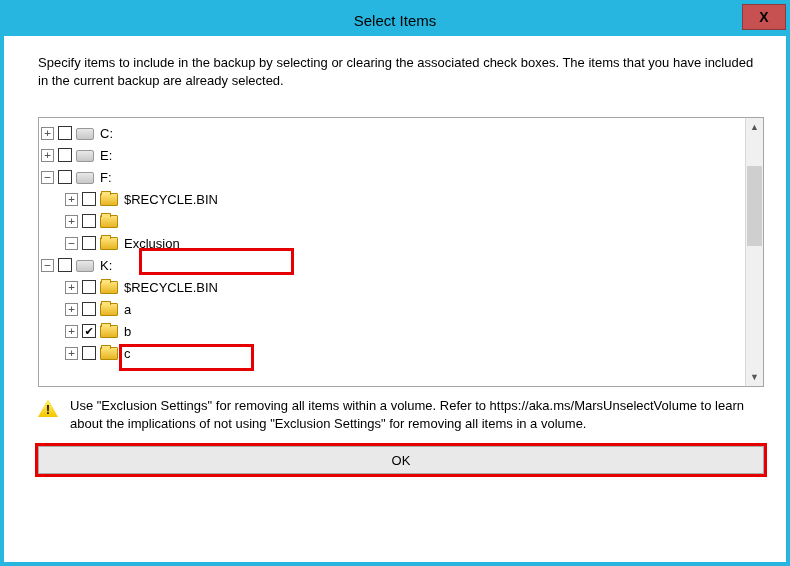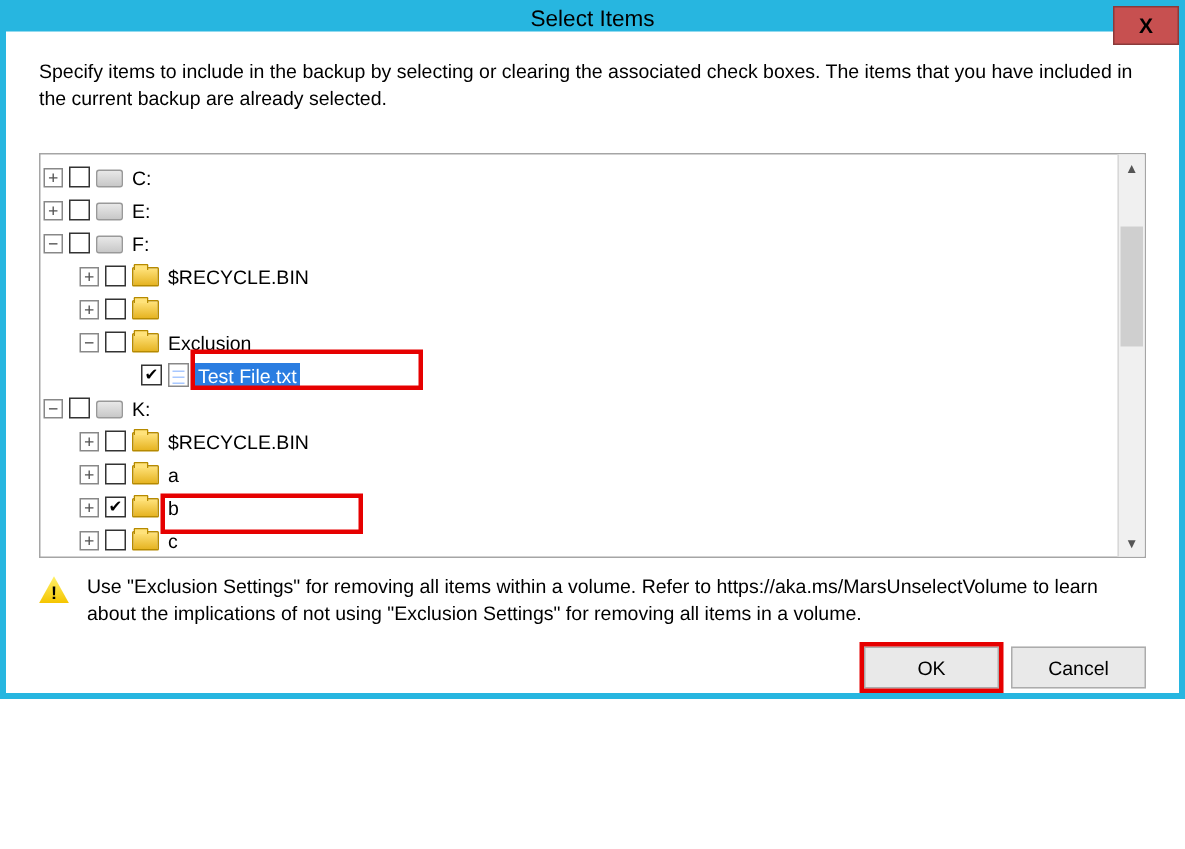--- a/index.html
+++ b/index.html
@@ -5,21 +5,21 @@
   * { box-sizing: border-box; }
   body {
     margin: 0;
     padding: 0;
     font-family: "Segoe UI", Tahoma, sans-serif;
     font-size: 13px;
     background: #fff;
   }
   .window {
     width: 790px;
-    height: 466px;
+    height: 566px;
     border: 4px solid #27b6e0;
     background: #fff;
     position: relative;
     display: flex;
     flex-direction: column;
   }
   .titlebar {
     height: 32px;
     background: #27b6e0;
     display: flex;
@@ -46,20 +46,21 @@
     font-size: 14px;
     font-weight: bold;
     border: 1px solid #8a3a3a;
   }
   .body {
     flex: 1;
     padding: 18px 22px 12px 22px;
     display: flex;
     flex-direction: column;
     color: #000;
+    margin-left: 12px;
   }
   .instructions {
     font-size: 13px;
     line-height: 1.35;
     margin-bottom: 28px;
     color: #000;
   }
   .tree-wrap {
     border: 1px solid #a5a5a5;
     background: #fff;
@@ -217,22 +218,23 @@
     position:absolute;
     left:0; right:0; top:3px;
     text-align:center;
     font-weight:bold;
     font-size:12px;
     color:#000;
   }
   .buttons {
     display: flex;
     justify-content: flex-end;
-    gap: 8px;
+    gap: 24px;
     margin-top: 14px;
+    flex-direction: column;
   }
   .btn {
     min-width: 90px;
     height: 28px;
     background: #e9e9e9;
     border: 1px solid #acacac;
     font-size: 13px;
     color: #000;
     display: flex;
     align-items: center;
@@ -295,26 +297,20 @@
             <span class="exp">+</span>
             <span class="chk"></span>
             <span class="icon icon-folder"></span>
           </div>
           <div class="node indent1">
             <span class="exp">−</span>
             <span class="chk"></span>
             <span class="icon icon-folder"></span>
             <span class="label">Exclusion</span>
           </div>
-            <div class="node indent2">
-              <span class="exp blank">+</span>
-              <span class="chk checked"></span>
-              <span class="icon icon-file"></span>
-              <span class="label selected">Test File.txt</span>
-            </div>
 
         <div class="node">
           <span class="exp">−</span>
           <span class="chk"></span>
           <span class="icon icon-drive"></span>
           <span class="label">K:</span>
         </div>
           <div class="node indent1">
             <span class="exp">+</span>
             <span class="chk"></span>
@@ -355,19 +351,16 @@
 
     <div class="info-row">
       <span class="warn-icon"></span>
       <div>Use "Exclusion Settings" for removing all items within a volume. Refer to https://aka.ms/MarsUnselectVolume to learn about the implications of not using "Exclusion Settings" for removing all items in a volume.</div>
     </div>
 
     <div class="buttons">
       <div class="btn btn-hl">
         <span>OK</span>
       </div>
-      <div class="btn">
-        <span>Cancel</span>
-      </div>
     </div>
 
   </div>
 </div>
 
 </body></html>

